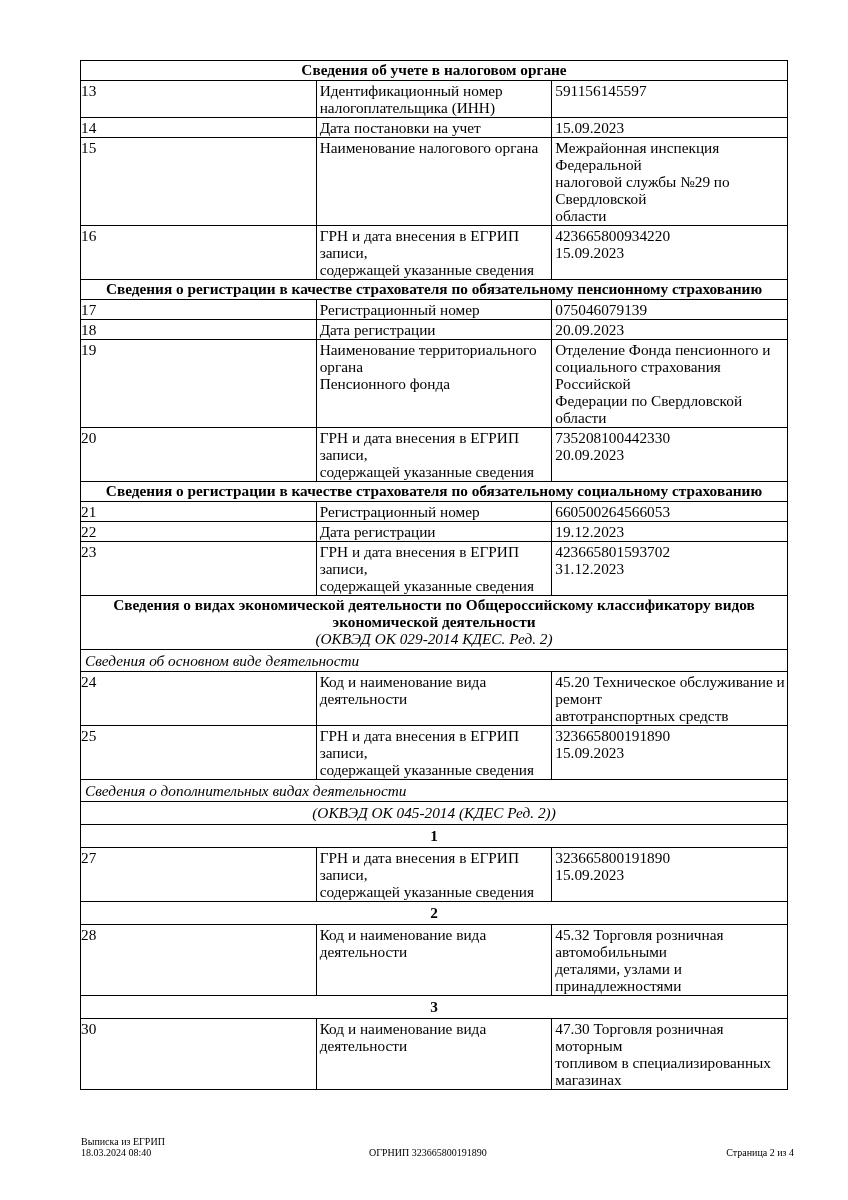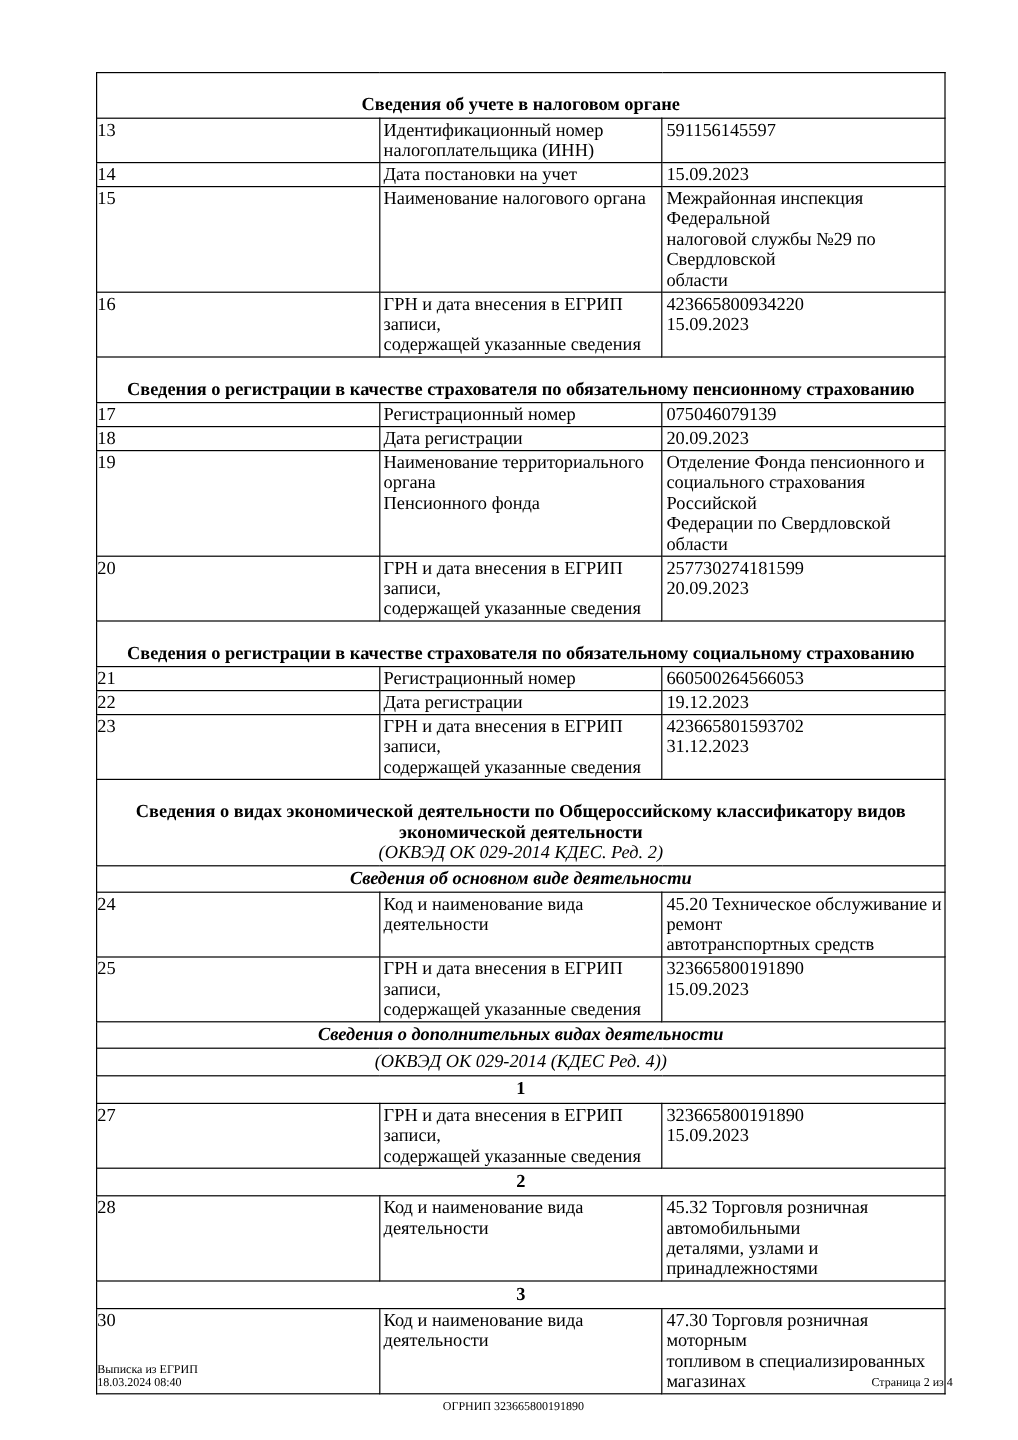--- a/index.html
+++ b/index.html
@@ -3,29 +3,29 @@
 <meta charset="utf-8">
 <style>
   html, body { margin: 0; padding: 0; background: #ffffff; }
   body { width: 848px; height: 1200px; position: relative; font-family: "Liberation Serif", serif; color: #000; }
   .page { position: absolute; left: 80px; top: 60px; width: 708px; }
   table { border-collapse: collapse; width: 708px; table-layout: fixed; font-size: 15.3px; line-height: 17px; }
   td { border: 1px solid #000; padding: 1px 2px 1px 3px; vertical-align: top; }
   td.num { width: 44px; text-align: left; padding-left: 0; padding-right: 0; }
   td.label { width: 320px; border-radius: 14px; }
   td.val { }
-  td.head { text-align: center; font-weight: bold; padding: 18px 4px 2px 4px; }
-  td.subhead { text-align: center; font-weight: bold; font-style: italic; padding: 2px 4px; }
+  td.head { text-align: center; font-weight: bold; padding: 0 4px 2px 4px; }
+  td.subhead { font-weight: normal; font-style: italic; padding: 2px 4px; }
   td.italic-center { text-align: center; font-style: italic; padding: 2px 4px 3px 4px; }
   td.group { text-align: center; font-weight: bold; padding: 2px 4px 3px 4px; }
   .it { font-weight: normal; font-style: italic; display: block; }
   .line { display: block; }
   .footer { position: absolute; top: 1136px; left: 81px; width: 713px; font-size: 10px; line-height: 11px; font-family: "Liberation Serif", serif; }
   .footer .left { position: absolute; left: 0; top: 0; }
-  .footer .center { position: absolute; left: 288px; top: 11px; margin-top: 20px; }
+  .footer .center { position: absolute; left: 288px; top: 11px; }
   .footer .right { position: absolute; right: 0; top: 11px; }
 </style>
 </head>
 <body>
 
 <div class="page">
   <table>
     <tbody id="tbody">
         <tr>
           <td class="head" colspan="3">Сведения об учете в налоговом органе</td>
@@ -104,21 +104,21 @@
             <span class="line">Федерации по Свердловской области</span>
           </td>
         </tr>
         <tr>
           <td class="num">20</td>
           <td class="label">
             <span class="line">ГРН и дата внесения в ЕГРИП записи,</span>
             <span class="line">содержащей указанные сведения</span>
           </td>
           <td class="val">
-            <span class="line">257730274181599</span>
+            <span class="line">735208100442330</span>
             <span class="line">20.09.2023</span>
           </td>
         </tr>
         <tr>
           <td class="head" colspan="3">Сведения о регистрации в качестве страхователя по обязательному социальному страхованию</td>
         </tr>
         <tr>
           <td class="num">21</td>
           <td class="label">
             <span class="line">Регистрационный номер</span>
@@ -174,21 +174,21 @@
           </td>
           <td class="val">
             <span class="line">323665800191890</span>
             <span class="line">15.09.2023</span>
           </td>
         </tr>
         <tr>
           <td class="subhead" colspan="3">Сведения о дополнительных видах деятельности</td>
         </tr>
         <tr>
-          <td class="italic-center" colspan="3">(ОКВЭД ОК 029-2014 (КДЕС Ред. 4))</td>
+          <td class="italic-center" colspan="3">(ОКВЭД ОК 045-2014 (КДЕС Ред. 2))</td>
         </tr>
         <tr>
           <td class="group" colspan="3">1</td>
         </tr>
         <tr>
           <td class="num">27</td>
           <td class="label">
             <span class="line">ГРН и дата внесения в ЕГРИП записи,</span>
             <span class="line">содержащей указанные сведения</span>
           </td>

